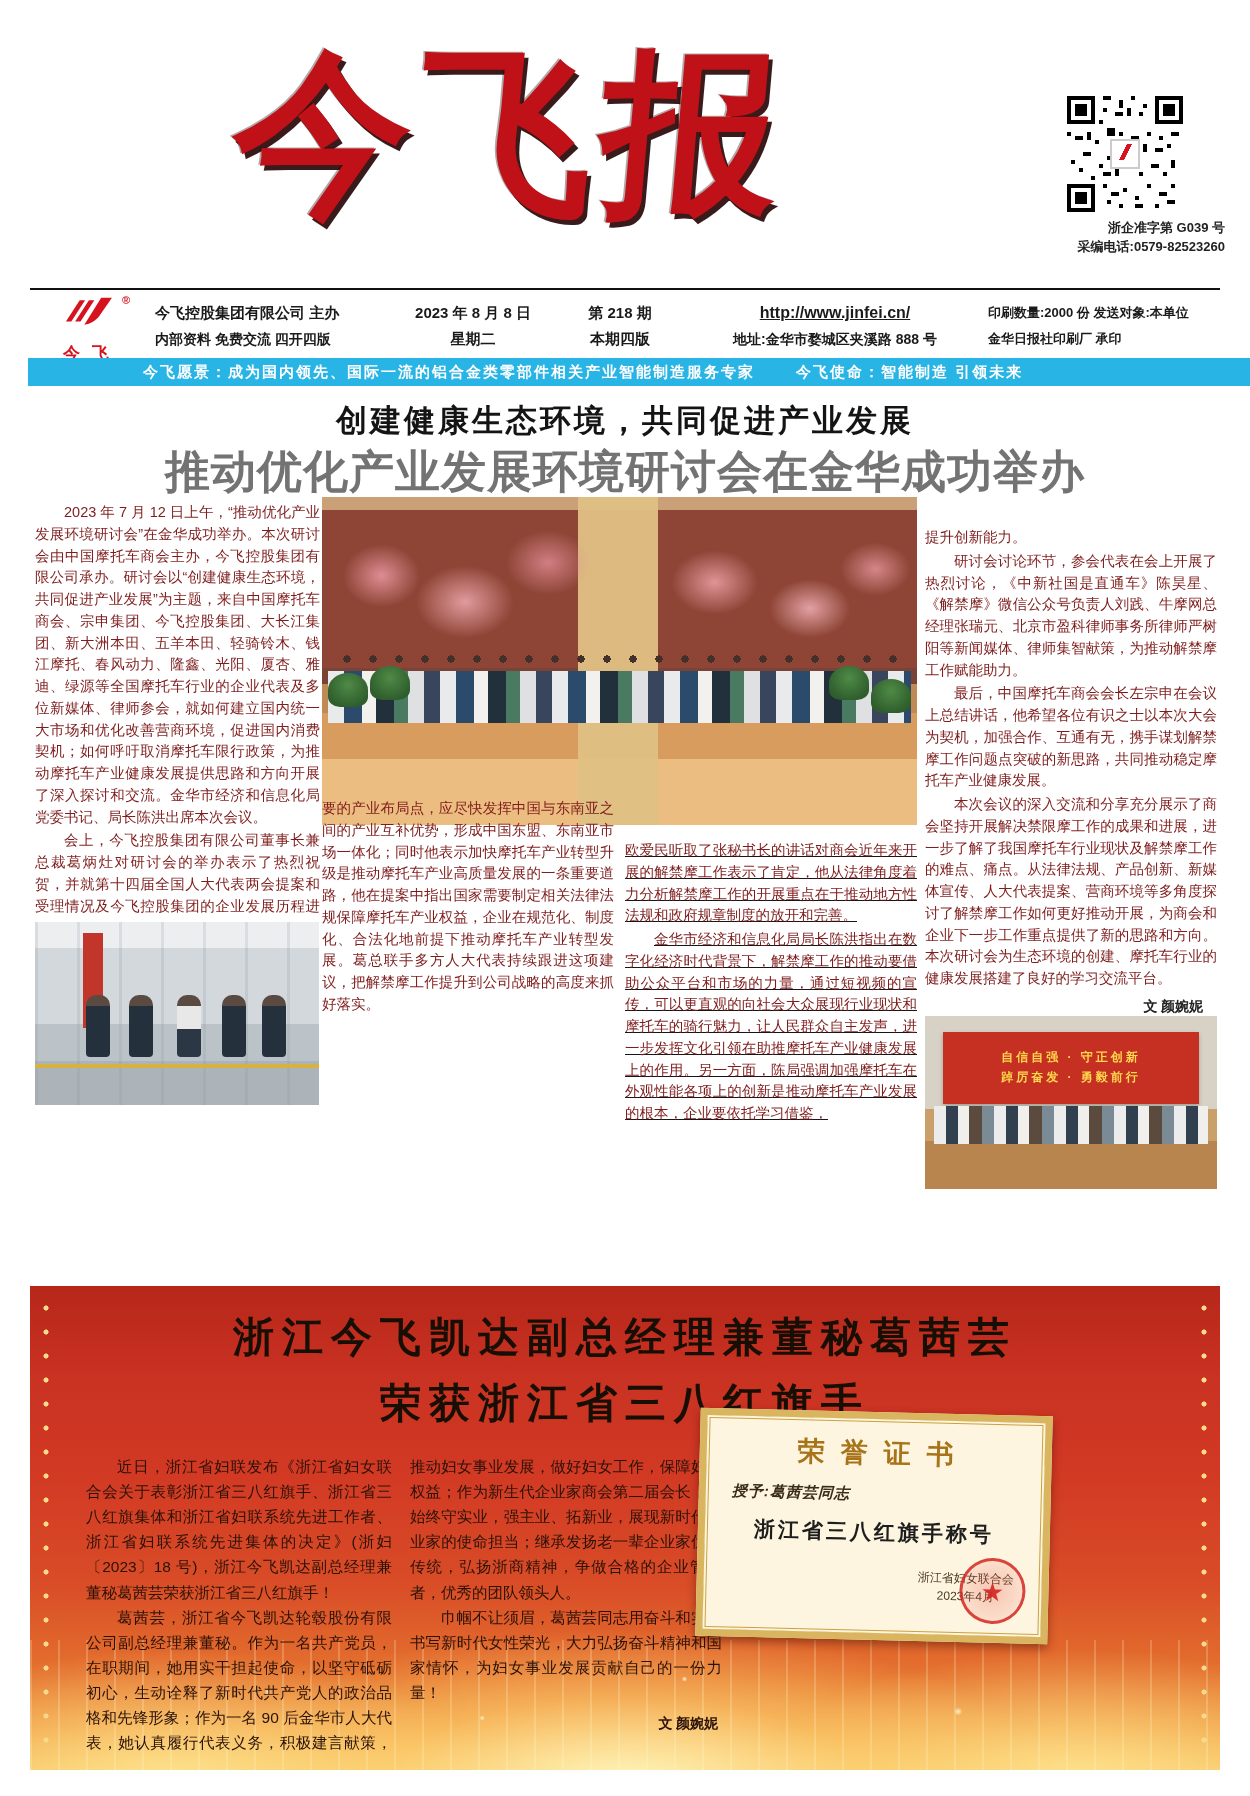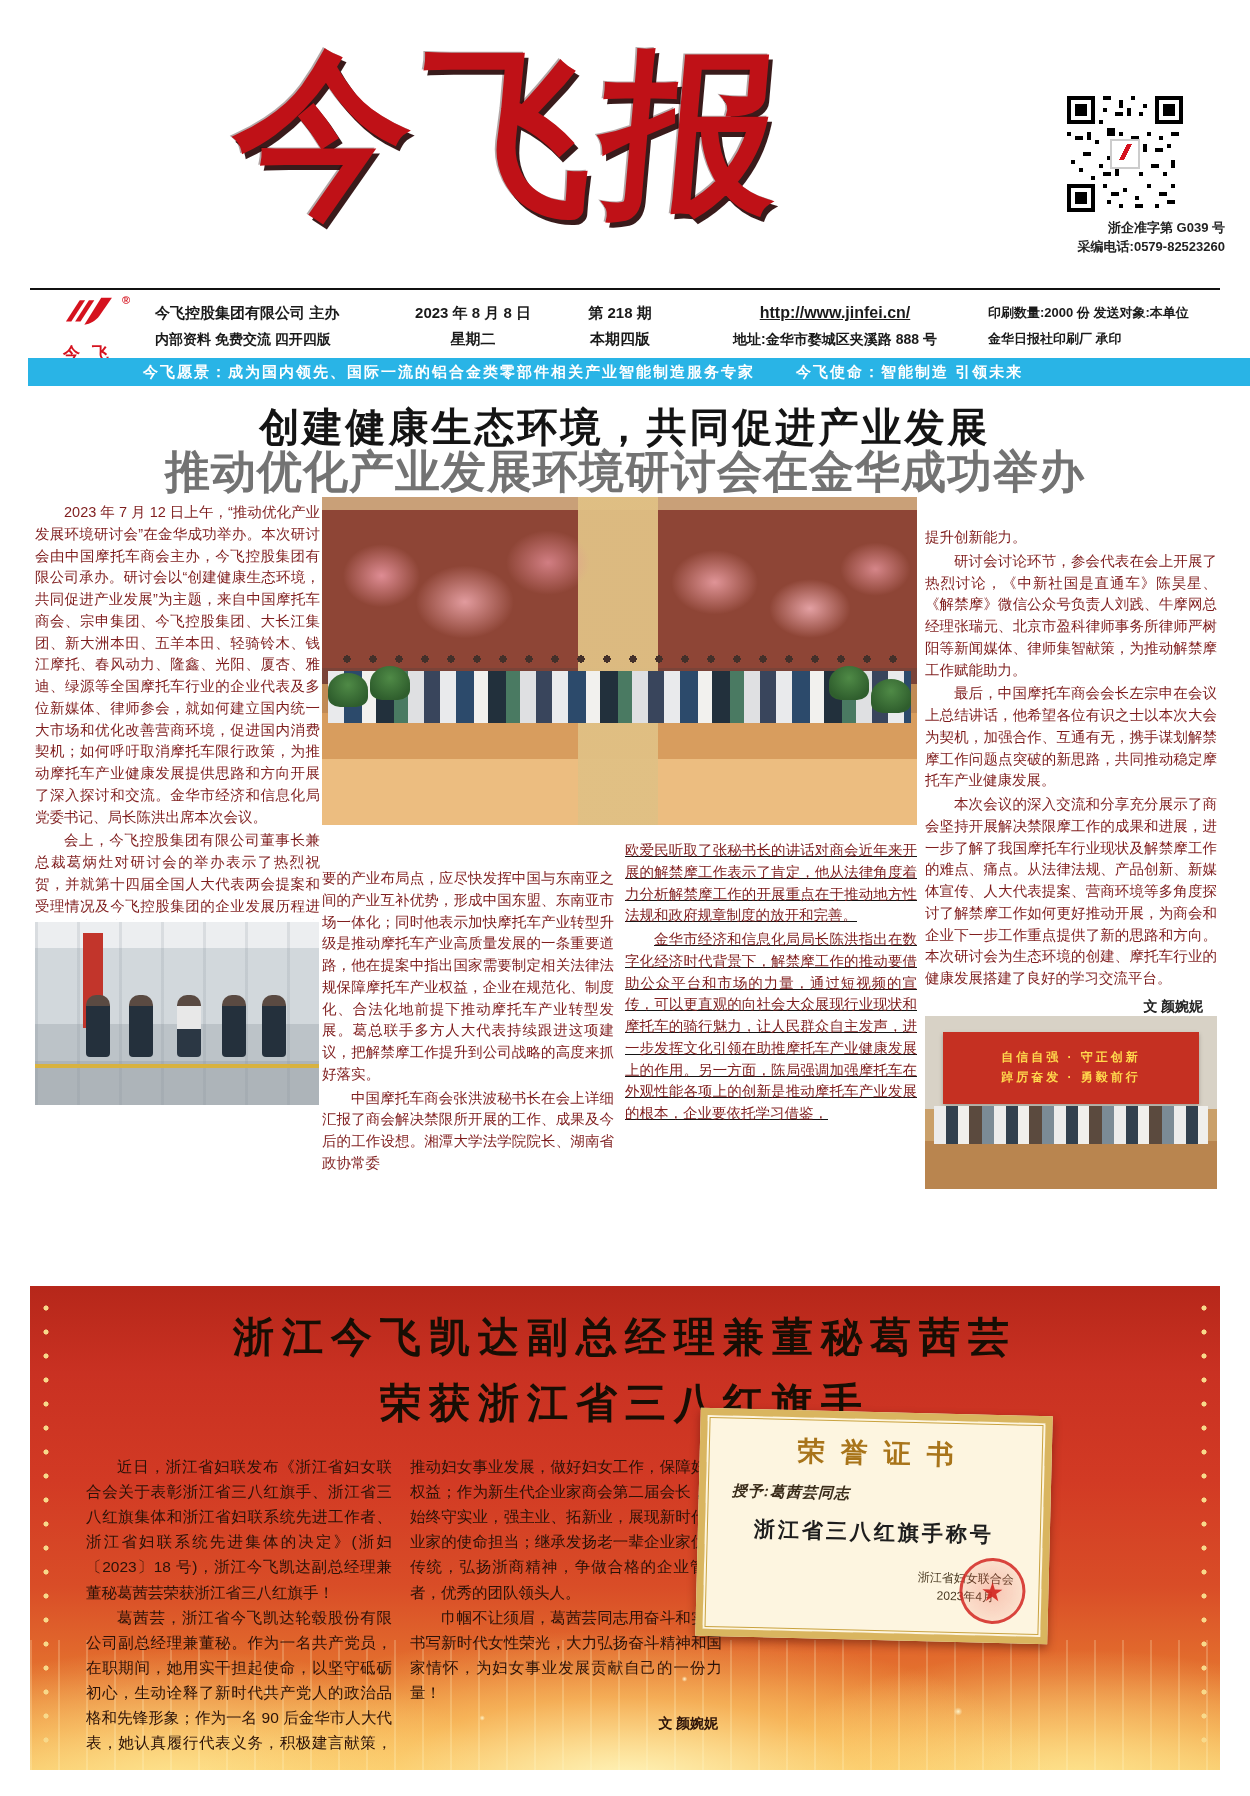--- a/index.html
+++ b/index.html
@@ -32,31 +32,31 @@
   .ib-c4 .l1 { text-decoration:underline; font-size:16px; }
   .ib-c4 .l2 { font-size:14px; }
   .ib-c5 { left:958px; width:240px; font-size:13px; }
   .vision-bar { position:absolute; left:0; top:358px; width:1250px; height:28px; background:#29b4e6;
     color:#fff; font-weight:bold; font-size:15px; line-height:28px; letter-spacing:2px;margin-left:28px; }
   .vision-text { position:absolute; left:115px; }
   .mission-text { position:absolute; left:768px; }
 
   
   .kicker { position:absolute; left:0; top:400px; width:1250px; text-align:center;
-    font-family:"Liberation Serif", serif; font-weight:bold; font-size:40px; color:#141414; letter-spacing:3px; }
+    font-family:"Liberation Serif", serif; font-weight:bold; font-size:31px; color:#141414; letter-spacing:3px; }
   .headline1 { position:absolute; left:0; top:442px; width:1250px; text-align:center;
     font-size:45px; font-weight:900; color:#737373; letter-spacing:1px; }
 
   
   .bp { font-size:14.5px; line-height:1.5; text-align:justify; color:#7f1d1d; }
   .bp + .bp { margin-top:2px; }
   .ind { text-indent:2em; }
   .a1col { position:absolute; overflow:hidden; }
   #a1c1 { left:35px; top:502px; width:285px; height:418px; }
-  #a1c2 { left:322px; top:868px; width:292px; height:420px; }
+  #a1c2 { left:322px; top:798px; width:292px; height:420px; }
   #a1c3 { left:625px; top:840px; width:292px; height:420px;text-decoration:underline; }
   #a1c4 { left:925px; top:502px; width:292px; height:505px;margin-top:25px; }
   .byline { text-align:right; font-size:14px; font-weight:bold; color:#222; margin-top:8px; padding-right:14px; font-family:"Liberation Serif", serif; }
 
   
   .photo { position:absolute; overflow:hidden; }
   #photo-main { left:322px; top:497px; width:595px; height:328px;
     background:
       radial-gradient(55px 45px at 10% 24%, rgba(231,148,158,.9), rgba(231,148,158,0) 70%),
       radial-gradient(70px 52px at 24% 32%, rgba(240,170,176,.85), rgba(240,170,176,0) 70%),
@@ -272,21 +272,20 @@
     <div class="crowd-heads"></div>
     <div class="crowd-bodies"></div>
     <div class="plant p1"></div>
     <div class="plant p2"></div>
     <div class="plant p3"></div>
     <div class="plant p4"></div>
   </div>
 
   <div id="a1c2" class="a1col">
     <p class="bp">要的产业布局点，应尽快发挥中国与东南亚之间的产业互补优势，形成中国东盟、东南亚市场一体化；同时他表示加快摩托车产业转型升级是推动摩托车产业高质量发展的一条重要道路，他在提案中指出国家需要制定相关法律法规保障摩托车产业权益，企业在规范化、制度化、合法化地前提下推动摩托车产业转型发展。葛总联手多方人大代表持续跟进这项建议，把解禁摩工作提升到公司战略的高度来抓好落实。</p>
-    <p class="bp ind">中国摩托车商会张洪波秘书长在会上详细汇报了商会解决禁限所开展的工作、成果及今后的工作设想。湘潭大学法学院院长、湖南省政协常委</p>
   </div>
 
   <div id="a1c3" class="a1col">
     <p class="bp">欧爱民听取了张秘书长的讲话对商会近年来开展的解禁摩工作表示了肯定，他从法律角度着力分析解禁摩工作的开展重点在于推动地方性法规和政府规章制度的放开和完善。</p>
     <p class="bp ind">金华市经济和信息化局局长陈洪指出在数字化经济时代背景下，解禁摩工作的推动要借助公众平台和市场的力量，通过短视频的宣传，可以更直观的向社会大众展现行业现状和摩托车的骑行魅力，让人民群众自主发声，进一步发挥文化引领在助推摩托车产业健康发展上的作用。另一方面，陈局强调加强摩托车在外观性能各项上的创新是推动摩托车产业发展的根本，企业要依托学习借鉴，</p>
   </div>
 
   <div id="a1c4" class="a1col">
     <p class="bp">提升创新能力。</p>
     <p class="bp ind">研讨会讨论环节，参会代表在会上开展了热烈讨论，《中新社国是直通车》陈昊星、《解禁摩》微信公众号负责人刘践、牛摩网总经理张瑞元、北京市盈科律师事务所律师严树阳等新闻媒体、律师集智献策，为推动解禁摩工作赋能助力。</p>

